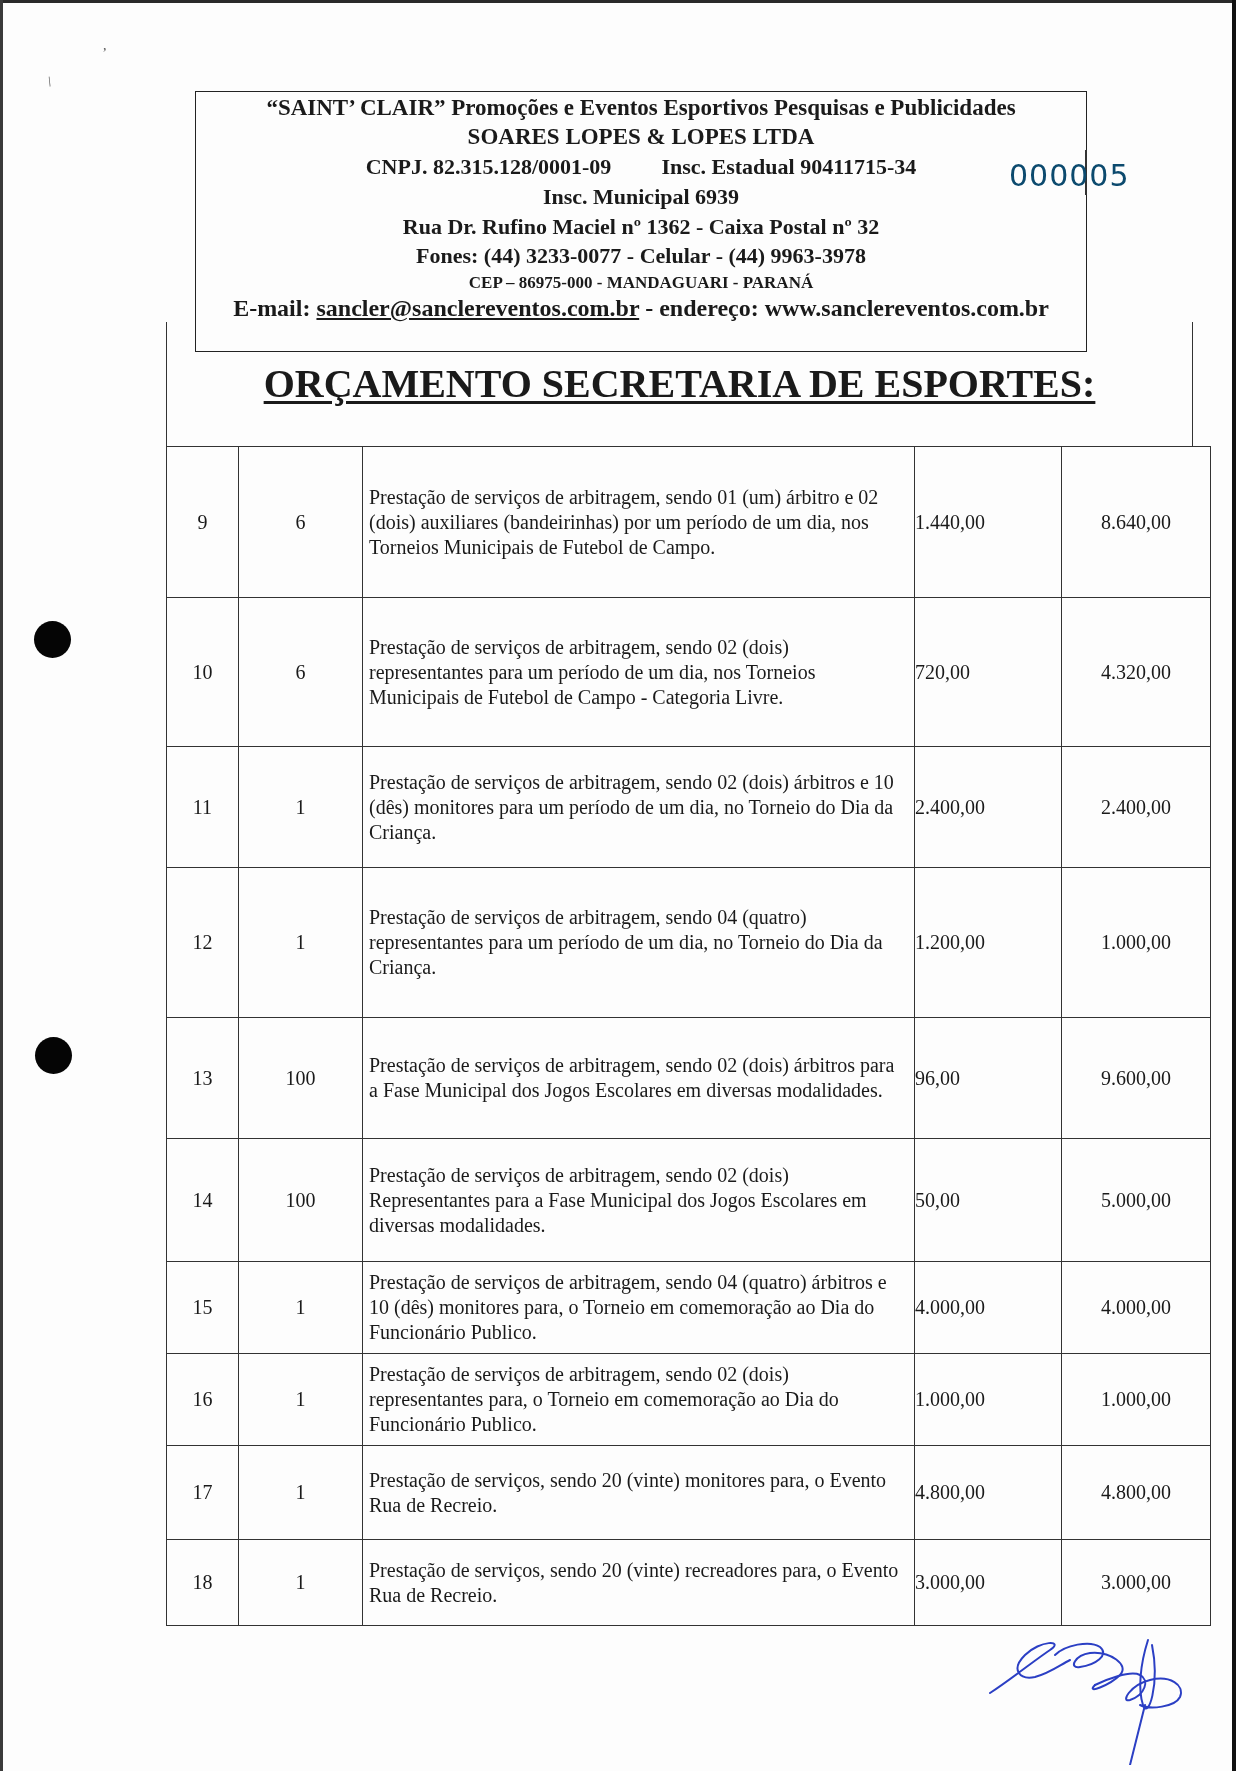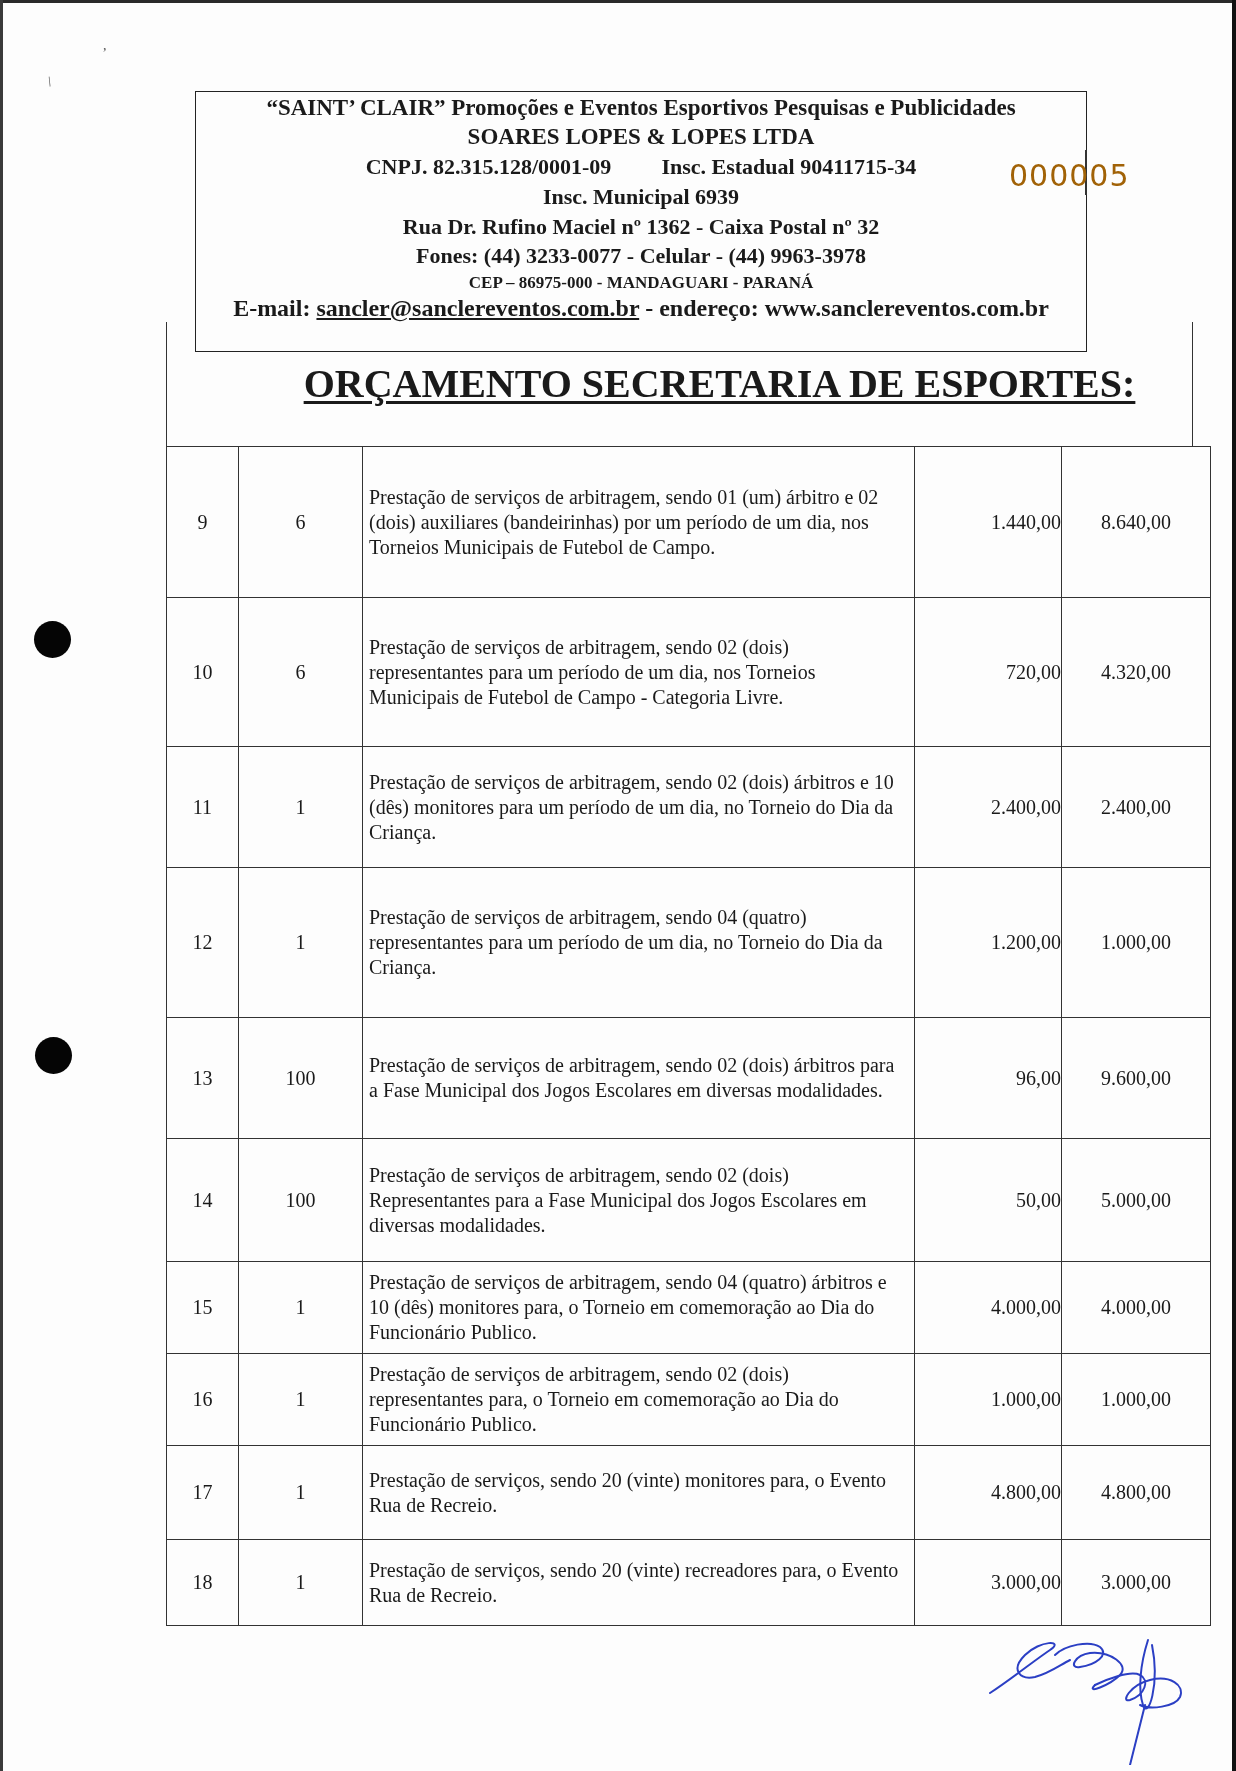--- a/index.html
+++ b/index.html
@@ -27,46 +27,46 @@
   .h3 .gap { display: inline-block; width: 50px; }
   .h4 { top: 92px; font-size: 22px; }
   .h5 { top: 122px; font-size: 22px; }
   .h6 { top: 151px; font-size: 22px; }
   .h7 { top: 181px; font-size: 17px; }
   .h8 { top: 203px; font-size: 24px; }
   .u { text-decoration: underline; }
 
   .stamp {
     position: absolute; left: 1009px; top: 158px; font-family: "DejaVu Sans", sans-serif;
-    font-size: 30px; letter-spacing: 1px; color: #a16207; font-weight: normal;
+    font-size: 30px; letter-spacing: 1px; color: #0c4a6e; font-weight: normal;
   }
   .stamp-line { position: absolute; left: 1085px; top: 150px; width: 1.5px; height: 45px; background: #333; }
 
   .title-frame {
     position: absolute; left: 166px; top: 322px; width: 1027px; height: 124px;
     border-left: 1.5px solid #333; border-right: 1.5px solid #333; box-sizing: border-box;
   }
   .doc-title {
     position: absolute; left: 166px; top: 360px; width: 1027px; text-align: center;
     font-size: 40px; font-weight: bold; text-decoration: underline; text-decoration-thickness: 3px;
-    text-underline-offset: 4px; white-space: nowrap; padding-left: 40px;
+    text-underline-offset: 4px; white-space: nowrap;
   }
 
   table.items {
     position: absolute; left: 166px; top: 446px; width: 1027px;
     border-collapse: collapse; table-layout: fixed;
   }
   table.items td {
     border: 1.5px solid #333; vertical-align: middle; font-size: 20px; line-height: 25px;
     padding: 0;
   }
   td.c-item { width: 71px; text-align: center; }
   td.c-qty { width: 123px; text-align: center; }
   td.c-desc { width: 539px; text-align: left; padding: 8px 6px !important; }
-  td.c-unit { width: 146px; text-align: right; }
+  td.c-unit { width: 146px; text-align: left; }
   td.c-total { width: 148px; text-align: center; }
 
   .signature { position: absolute; left: 980px; top: 1625px; width: 230px; height: 140px; }
 </style>
 </head>
 <body>
 
 <div class="edge-top"></div>
 <div class="edge-left"></div>
 <div class="edge-right"></div>

